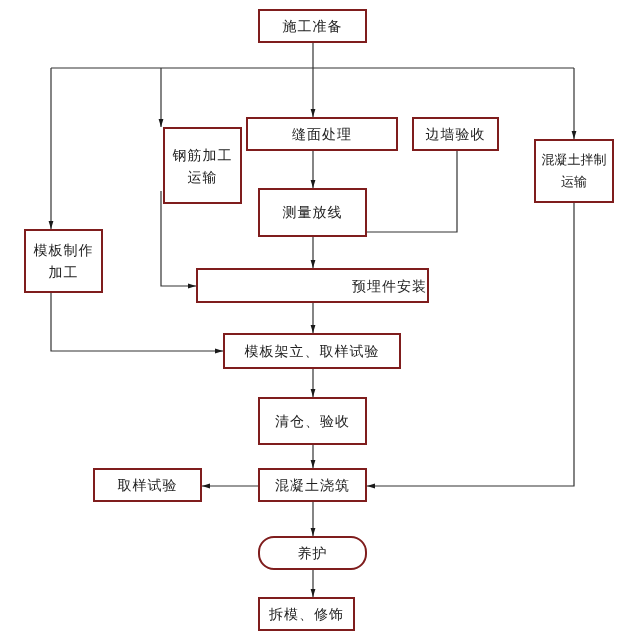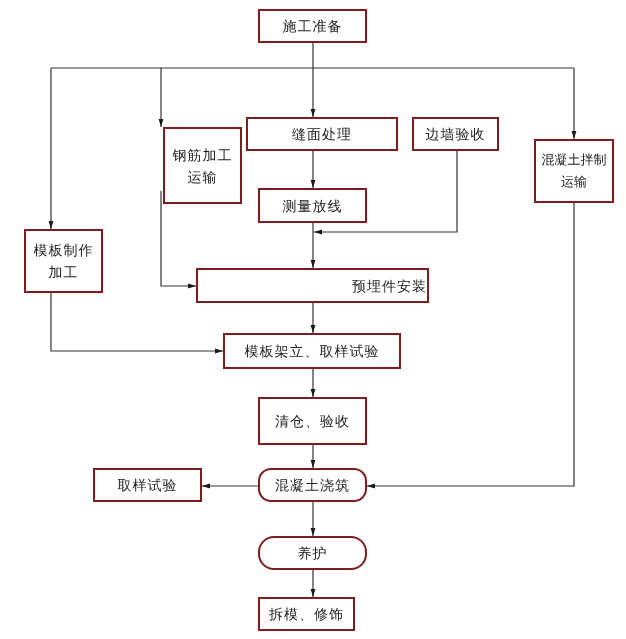--- a/index.html
+++ b/index.html
@@ -64,37 +64,37 @@
 <div class="node" style="left:246px;top:117px;width:152px;height:34px;">
     <span>缝面处理</span>
   </div>
 <div class="node" style="left:412px;top:117px;width:87px;height:34px;text-align:center;">
     <span>边墙验收</span>
   </div>
 <div class="node" style="left:534px;top:139px;width:80px;height:64px;font-size:13px;letter-spacing:0;">
     <span>混凝土拌制
 运输</span>
   </div>
-<div class="node" style="left:258px;top:188px;width:109px;height:35px;">
+<div class="node" style="left:258px;top:188px;width:109px;height:49px;font-family:Liberation Mono, monospace;">
     <span>测量放线</span>
   </div>
 <div class="node" style="left:24px;top:229px;width:79px;height:64px;">
     <span>模板制作
 加工</span>
   </div>
 <div class="node" style="left:196px;top:268px;width:233px;height:35px;justify-content:flex-end;">
     <span>预埋件安装</span>
   </div>
 <div class="node" style="left:223px;top:333px;width:178px;height:36px;">
     <span>模板架立、取样试验</span>
   </div>
 <div class="node" style="left:258px;top:397px;width:109px;height:48px;">
     <span>清仓、验收</span>
   </div>
-<div class="node" style="left:258px;top:468px;width:109px;height:34px;border-radius:13px;">
+<div class="node" style="left:258px;top:468px;width:109px;height:34px;">
     <span>混凝土浇筑</span>
   </div>
 <div class="node" style="left:93px;top:468px;width:109px;height:34px;">
     <span>取样试验</span>
   </div>
 <div class="node" style="left:258px;top:536px;width:109px;height:34px;border-radius:16px;">
     <span>养护</span>
   </div>
 <div class="node" style="left:258px;top:597px;width:97px;height:34px;">
     <span>拆模、修饰</span>

